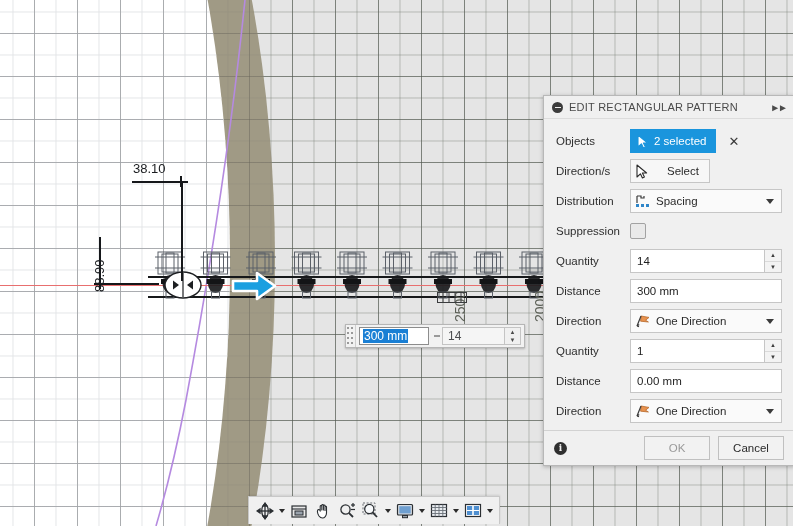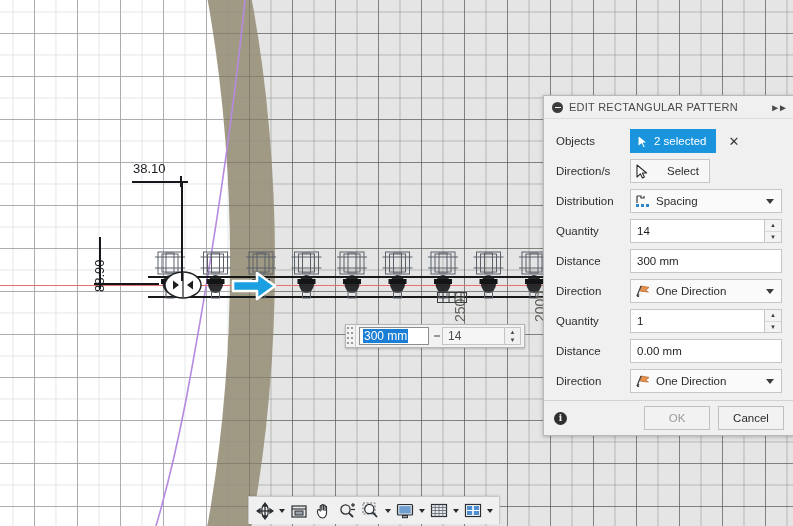--- a/index.html
+++ b/index.html
@@ -698,20 +698,26 @@
               <rect x="1" y="10" width="3" height="3" fill="#2f86c9"></rect>
               <rect x="6" y="10" width="3" height="3" fill="#2f86c9"></rect>
               <rect x="11" y="10" width="3" height="3" fill="#2f86c9"></rect>
             </svg>
             <span class="cb-label">Spacing</span>
             <span class="cb-caret"></span>
           </div>
         </div>
       </div>
       <div class="row">
+        <div class="row-label">Suppression</div>
+        <div class="row-ctl">
+          <span class="checkbox"></span>
+        </div>
+      </div>
+      <div class="row">
         <div class="row-label">Quantity</div>
         <div class="row-ctl">
           <div class="spinner-wrap">
             <div class="txtfield">14</div>
             <div class="spin">
               <span>▲</span>
               <span>▼</span>
             </div>
           </div>
         </div>

